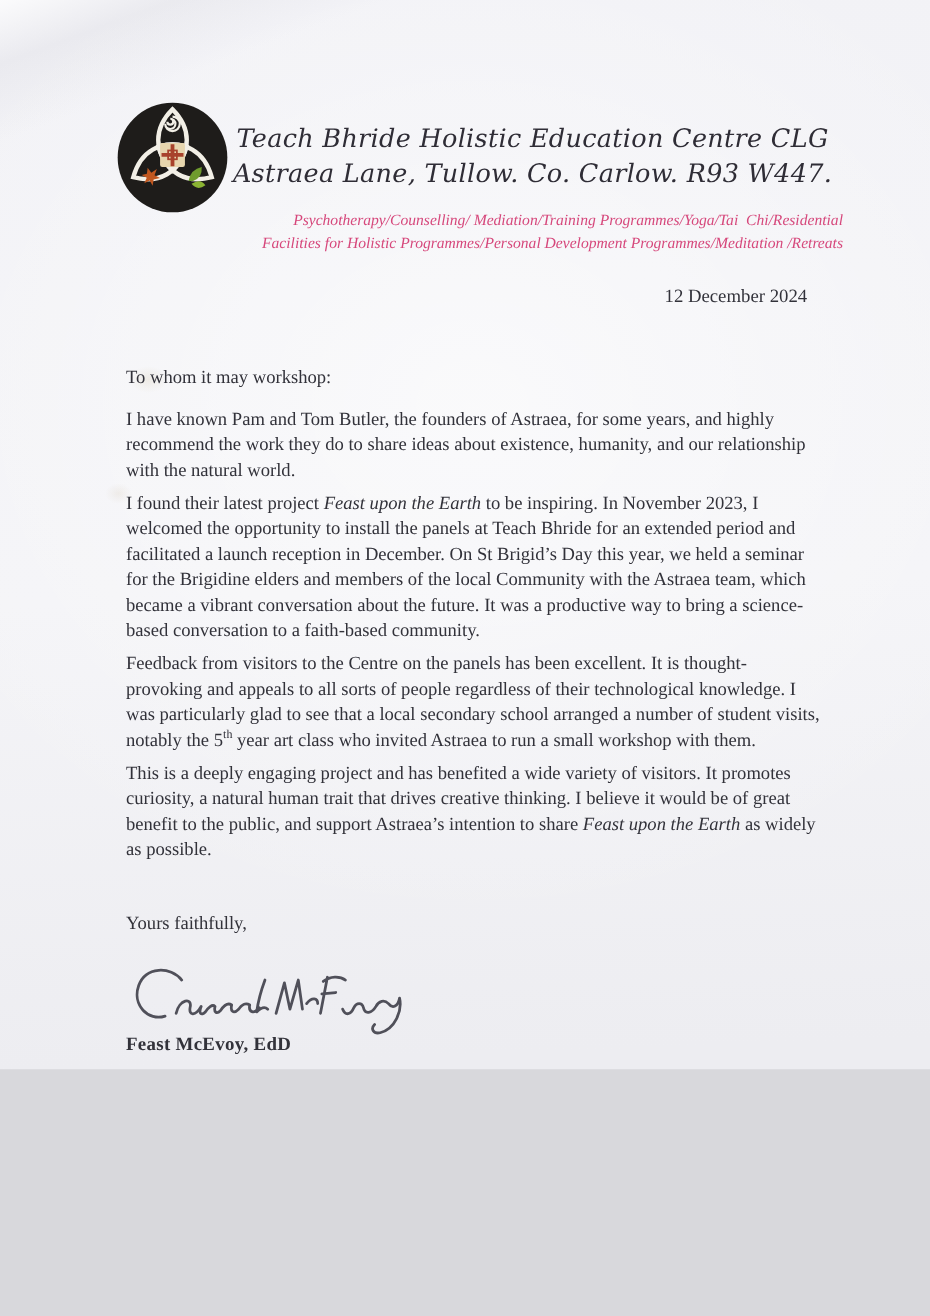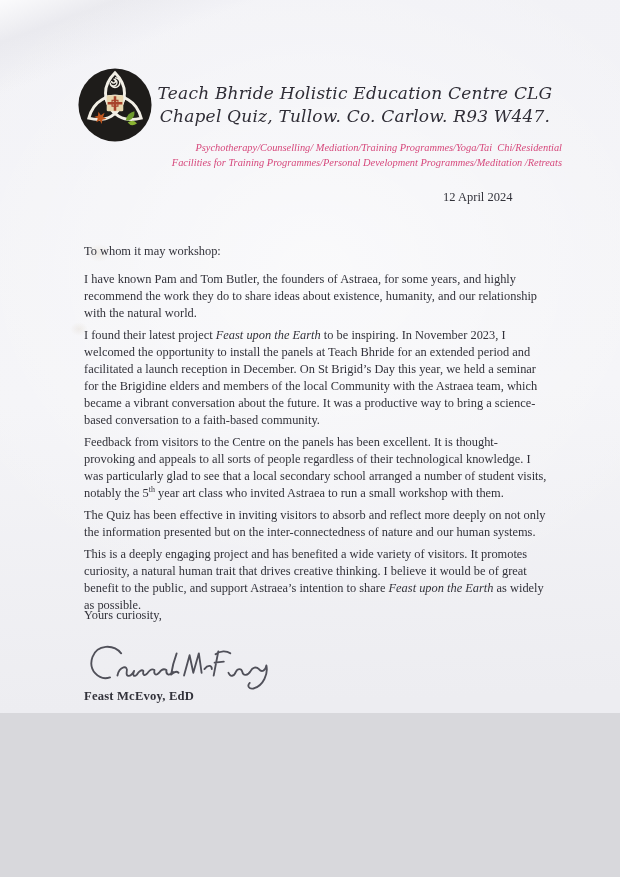--- a/index.html
+++ b/index.html
@@ -96,40 +96,39 @@
     <rect x="31.5" y="30" width="17" height="16.5" rx="1.5" fill="#e7d6ae"></rect>
     <path d="M40,31 V46 M32.5,38.2 H47.5" stroke="#a8432c" stroke-width="2.6" fill="none"></path>
     <rect x="37" y="35.2" width="6" height="6" fill="none" stroke="#a8432c" stroke-width="1.2"></rect>
     <path d="M23,47 l2.5,3.5 l3.8,-2.6 l-1.6,4.3 l3.8,1.8 l-4.4,1 l-0.7,4.4 l-2,-3.6 l-3.7,1.8 l1.7,-3.7 l-3.5,-1.9 l3.6,-0.9 Z" fill="#c1571f"></path>
     <path d="M51,56 q1.5,-8 9,-9.5 q0.5,7.5 -6,9.5 Z" fill="#6f9b2d"></path>
     <path d="M53,58 q6,-4 9.5,1 q-5.5,4 -9.5,-1 Z" fill="#8ab332"></path>
   </svg>
 
   <div class="org-block">
     <div class="org-name">Teach Bhride Holistic Education Centre CLG</div>
-    <div class="org-address">Chapel Quiz, Tullow. Co. Carlow. R93 W447.</div>
+    <div class="org-address">Astraea Lane, Tullow. Co. Carlow. R93 W447.</div>
   </div>
 
   <div class="tagline">
     <div>Psychotherapy/Counselling/ Mediation/Training Programmes/Yoga/Tai  Chi/Residential</div>
-    <div>Facilities for Training Programmes/Personal Development Programmes/Meditation /Retreats</div>
+    <div>Facilities for Holistic Programmes/Personal Development Programmes/Meditation /Retreats</div>
   </div>
 
-  <div class="date">12 April 2024</div>
+  <div class="date">12 December 2024</div>
 
   <div class="letter-flow">
     <p class="salutation">To whom it may workshop:</p>
     <p><span>I have known Pam and Tom Butler, the founders of Astraea, for some years, and highly recommend the work they do to share ideas about existence, humanity, and our relationship with the natural world.</span></p>
     <p><span>I found their latest project </span><i>Feast upon the Earth</i><span> to be inspiring. In November 2023, I welcomed the opportunity to install the panels at Teach Bhride for an extended period and facilitated a launch reception in December. On St Brigid’s Day this year, we held a seminar for the Brigidine elders and members of the local Community with the Astraea team, which became a vibrant conversation about the future. It was a productive way to bring a science-based conversation to a faith-based community.</span></p>
     <p><span>Feedback from visitors to the Centre on the panels has been excellent. It is thought-provoking and appeals to all sorts of people regardless of their technological knowledge. I was particularly glad to see that a local secondary school arranged a number of student visits, notably the 5</span><sup>th</sup><span> year art class who invited Astraea to run a small workshop with them.</span></p>
-    <p><span>The Quiz has been effective in inviting visitors to absorb and reflect more deeply on not only the information presented but on the inter-connectedness of nature and our human systems.</span></p>
     <p><span>This is a deeply engaging project and has benefited a wide variety of visitors. It promotes curiosity, a natural human trait that drives creative thinking. I believe it would be of great benefit to the public, and support Astraea’s intention to share </span><i>Feast upon the Earth</i><span> as widely as possible.</span></p>
   </div>
 
-  <div class="closing">Yours curiosity,</div>
+  <div class="closing">Yours faithfully,</div>
 
   <svg class="signature" viewBox="0 0 200 60" aria-hidden="true">
     <g fill="none" stroke="#3b3b45" stroke-width="2" stroke-linecap="round" stroke-linejoin="round" opacity="0.88">
       <path d="M38,12 C30,2 12,2 7,16 C2,30 14,42 26,38"></path>
       <path d="M34,36 C36,26 46,24 44,32 C43,38 48,38 52,31 C50,36 52,38 55,35 C57,32 60,29 62,31 C61,35 63,37 66,34 C68,31 71,28 74,30 C73,34 75,37 79,33 C81,30 84,28 87,30 C86,35 90,37 94,32"></path>
       <path d="M98,12 C95,20 93,28 92,35 C95,32 98,31 100,33"></path>
       <path d="M106,36 L112,14 L116,33 L122,12 L125,33"></path>
       <path d="M128,29 C132,24 136,25 136,29"></path>
       <path d="M143,10 L138,36 M140,13 C145,9 152,9 156,12 M139,22 L149,21"></path>
       <path d="M154,33 C156,38 160,37 162,32 C164,28 168,28 169,32 C170,37 175,36 178,31 C180,27 184,26 187,29 C190,33 194,31 195,25 C197,34 192,47 181,50 C176,51 174,47 177,44"></path>

